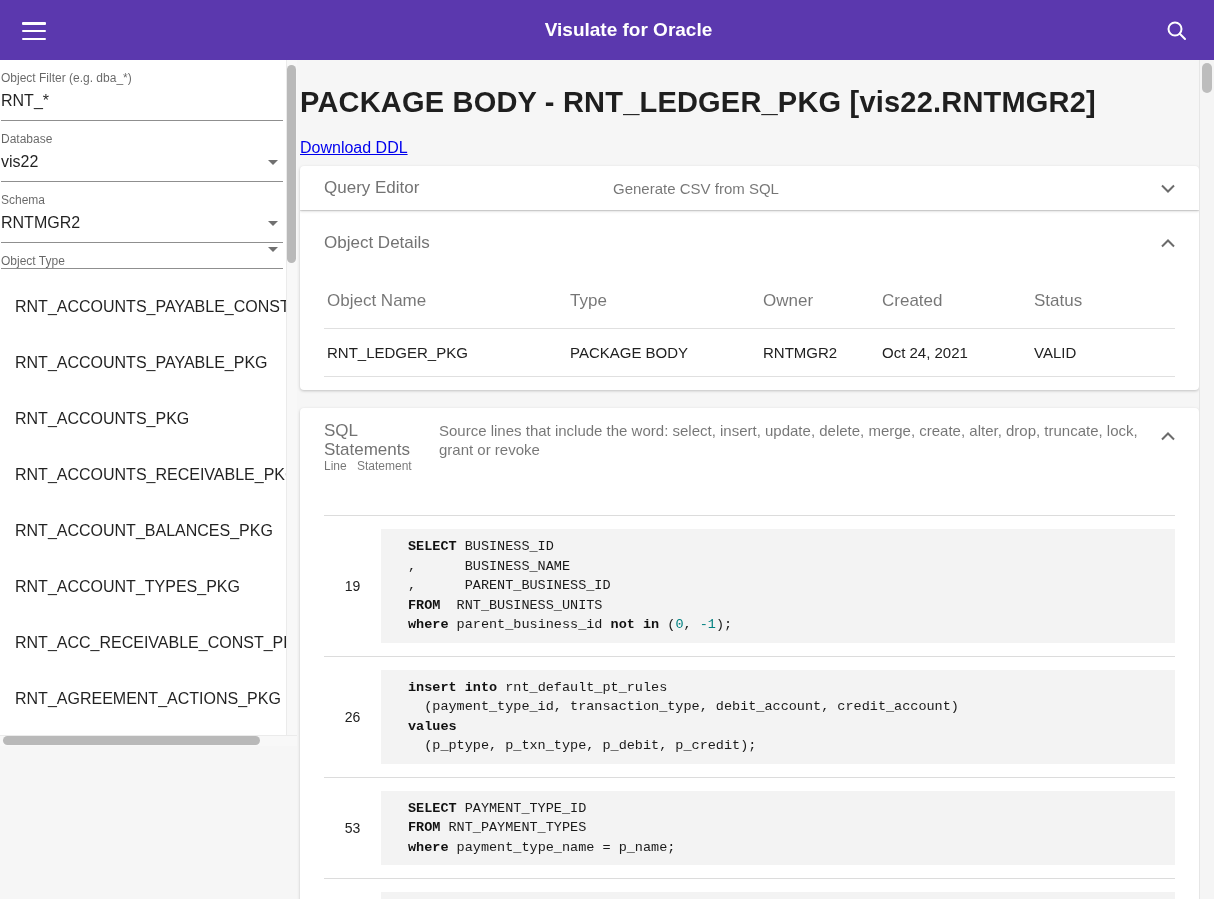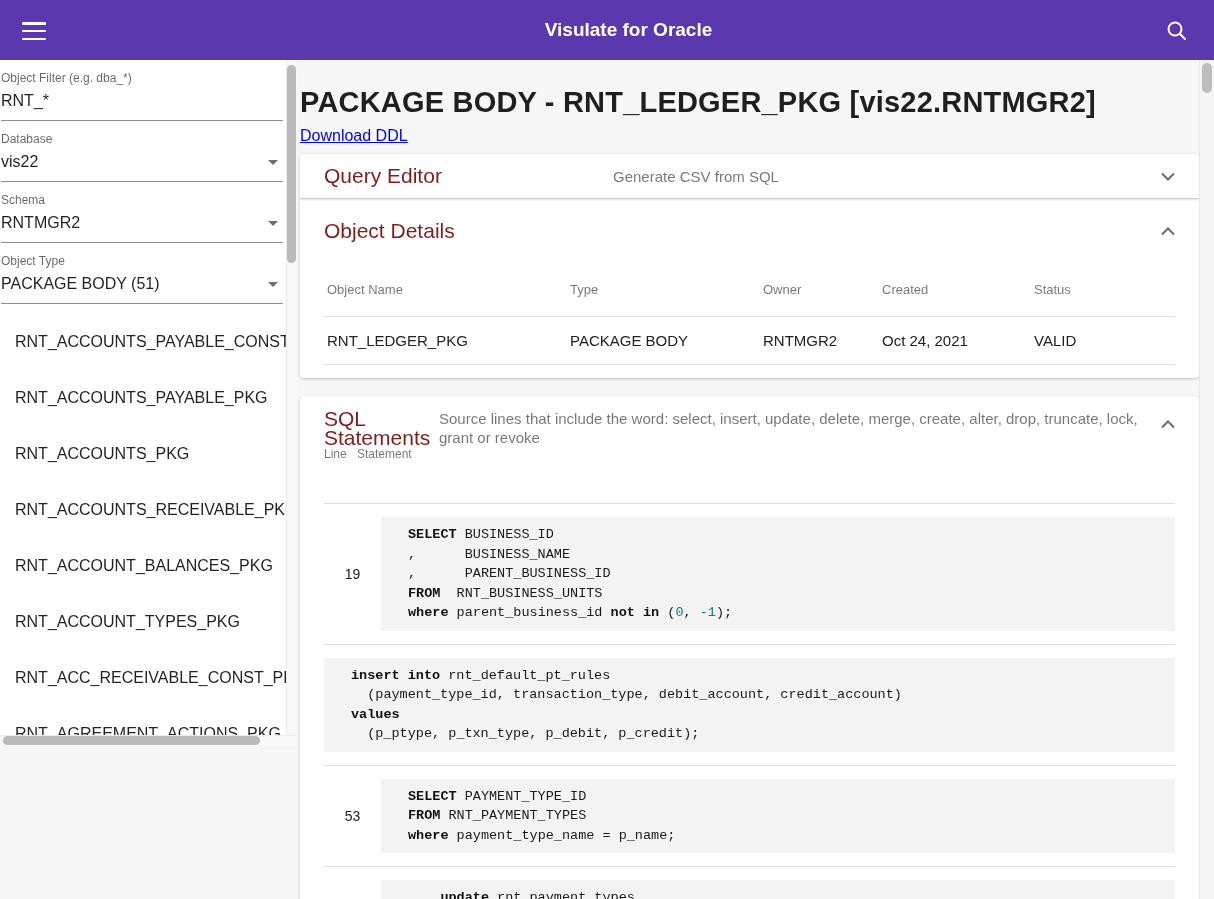--- a/index.html
+++ b/index.html
@@ -42,41 +42,41 @@
                background:#f8f8f8; border-top:1px solid #ebebeb; }
   .sb-hthumb { position:absolute; left:3px; bottom:1px; width:257px; height:9px;
                background:#b9b9b9; border-radius:5px; }
 
   
   .main { position:absolute; left:297px; top:60px; width:917px; height:839px;
           background:#f6f6f6; overflow:hidden; }
   .main-inner { position:absolute; left:3px; top:0; width:899px; }
   .page-title { margin:24px 0 0 0; font-size:29px; line-height:36px; font-weight:bold;
                 color:#1f1f1f; letter-spacing:0.2px; }
-  .ddl-link { display:inline-block; margin:7px 0 9px 0; font-size:16px;
+  .ddl-link { display:inline-block; margin:19px 0 9px 0; font-size:16px;
               color:#0000ee; text-decoration:underline; cursor:pointer; }
 
   .panel { background:#fff; border-radius:2px; box-shadow:0 1px 3px rgba(0,0,0,0.22); }
   .panel-header { display:flex; align-items:center; padding:0 24px; cursor:pointer; }
-  .ph-title { font-size:21px; color:#7f1d1d; }
+  .ph-title { font-size:17px; color:#737373; }
   .ph-desc { font-size:15px; color:rgba(0,0,0,0.54); }
   .chev { margin-left:auto; flex:none; }
 
   .qe-panel { border-radius:4px 4px 0 0; position:relative; z-index:2; }
   .qe-panel .panel-header { height:44px; }
   .qe-panel .ph-title { width:289px; flex:none; }
 
   .od-panel { border-radius:0 0 4px 4px; position:relative; z-index:1;
               border-top:1px solid #ececec; padding-bottom:13px; }
   .od-panel .panel-header { height:63px; }
   .od-table { margin:0 24px; }
   .od-hrow, .od-row { display:flex; align-items:center; }
   .od-hrow { height:55px; border-bottom:1px solid #e0e0e0; }
   .od-row  { height:48px; border-bottom:1px solid #e0e0e0; }
-  .od-hcell { font-size:13px; color:rgba(0,0,0,0.54); }
+  .od-hcell { font-size:17px; color:rgba(0,0,0,0.54); }
   .od-cell  { font-size:15px; color:#212121; }
   .odc0 { width:246px; padding-left:3px; } .odc1 { width:193px; } .odc2 { width:119px; }
   .odc3 { width:152px; } .odc4 { flex:1; }
 
   .sql-panel { margin-top:18px; border-radius:4px;
                padding-bottom:40px; }
   .sql-panel .panel-header { padding-top:13px; align-items:flex-start; height:auto; }
   .sql-panel .ph-title { width:93px; flex:none; line-height:19px; }
   .sql-panel .ph-desc { flex:1; padding-left:22px; padding-right:20px; line-height:19px; }
   .sql-panel .chev { margin-top:6px; }
@@ -132,21 +132,20 @@
   </div>
 
   <div class="field select">
     <span class="flabel">Schema</span>
     <span class="fvalue sel">RNTMGR2</span>
     <span class="dd-arrow"></span>
   </div>
 
   <div class="field select">
     <span class="flabel">Object Type</span>
-    <span class="fvalue sel">PACKAGE BODY (51)</span>
     <span class="dd-arrow"></span>
   </div>
 
   <div class="obj-list">
       <div class="list-item">RNT_ACCOUNTS_PAYABLE_CONST_P</div>
       <div class="list-item">RNT_ACCOUNTS_PAYABLE_PKG</div>
       <div class="list-item">RNT_ACCOUNTS_PKG</div>
       <div class="list-item">RNT_ACCOUNTS_RECEIVABLE_PKG</div>
       <div class="list-item">RNT_ACCOUNT_BALANCES_PKG</div>
       <div class="list-item">RNT_ACCOUNT_TYPES_PKG</div>
@@ -231,20 +230,21 @@
             <div class="line-cell">19</div>
             <div class="stmt-cell">
               <pre><span class="kw">SELECT</span><span class=""> BUSINESS_ID</span>
 <span class="">,      BUSINESS_NAME</span>
 <span class="">,      PARENT_BUSINESS_ID</span>
 <span class="kw">FROM</span><span class="">  RNT_BUSINESS_UNITS</span>
 <span class="kw">where</span><span class=""> parent_business_id </span><span class="kw">not</span><span class=""> </span><span class="kw">in</span><span class=""> (</span><span class="num">0</span><span class="">, </span><span class="num">-1</span><span class="">);</span></pre>
             </div>
           </div>
           <div class="sql-row">
+            <div class="line-cell">26</div>
             <div class="stmt-cell">
               <pre><span class="kw">insert</span><span class=""> </span><span class="kw">into</span><span class=""> rnt_default_pt_rules</span>
 <span class="">  (payment_type_id, transaction_type, debit_account, credit_account)</span>
 <span class="kw">values</span>
 <span class="">  (p_ptype, p_txn_type, p_debit, p_credit);</span></pre>
             </div>
           </div>
           <div class="sql-row">
             <div class="line-cell">53</div>
             <div class="stmt-cell">

